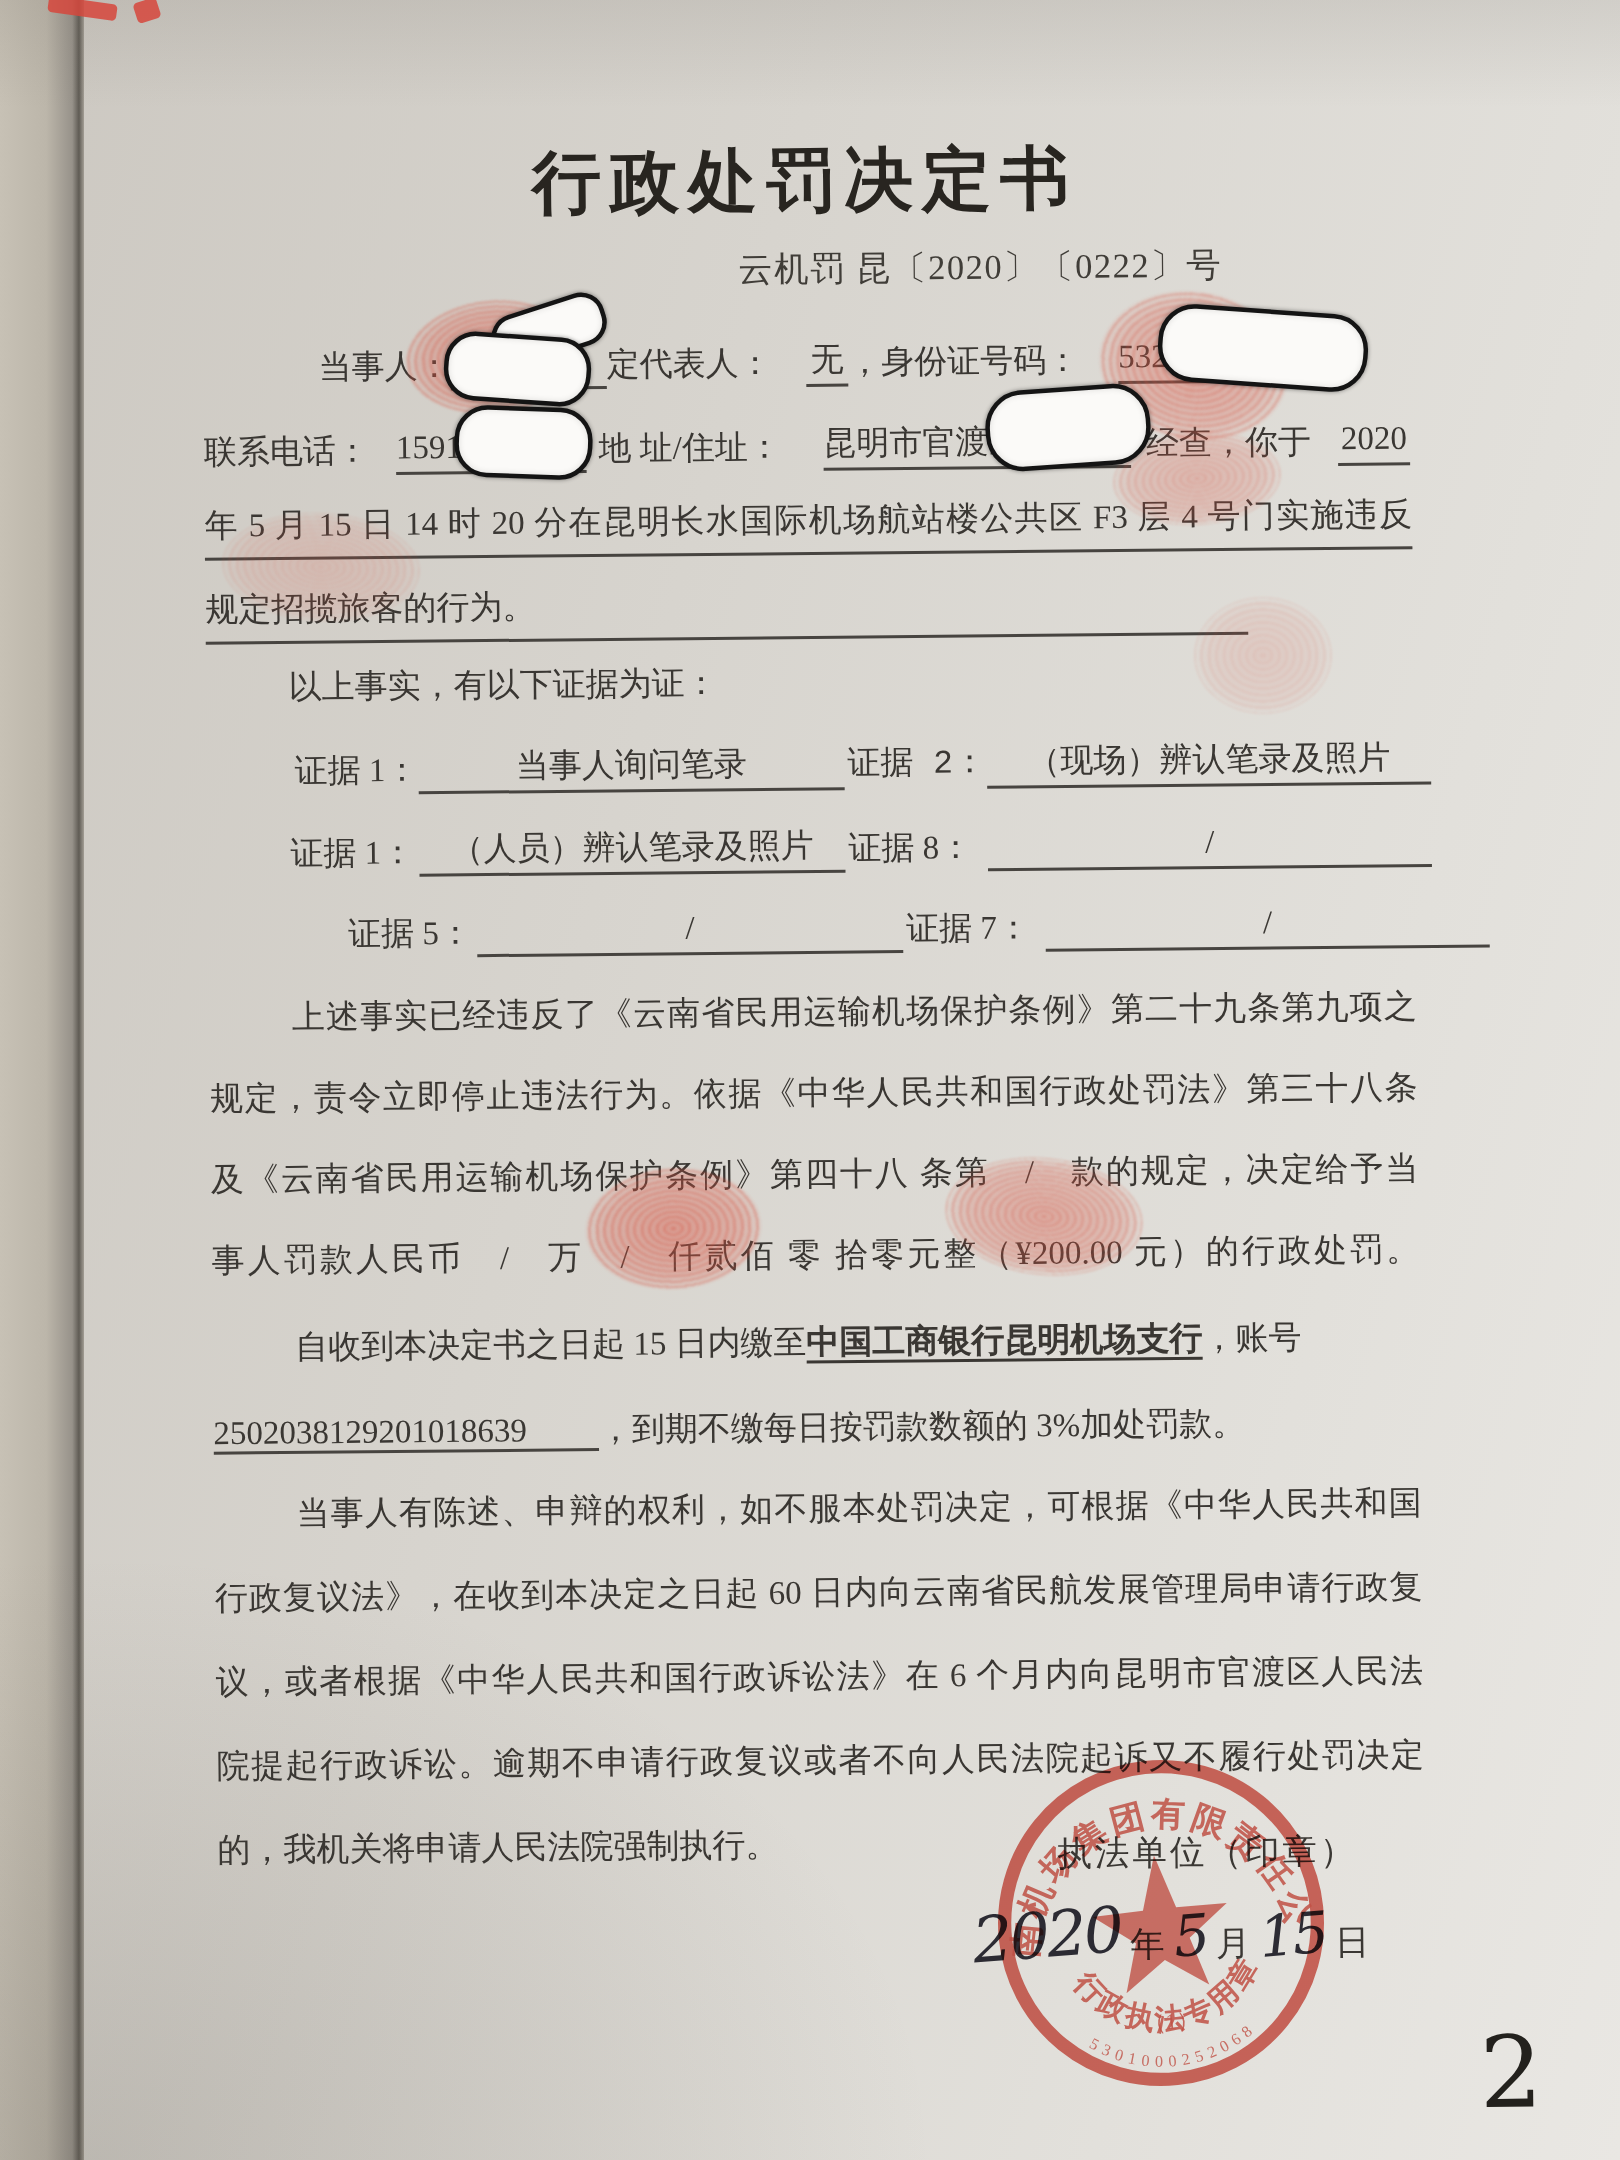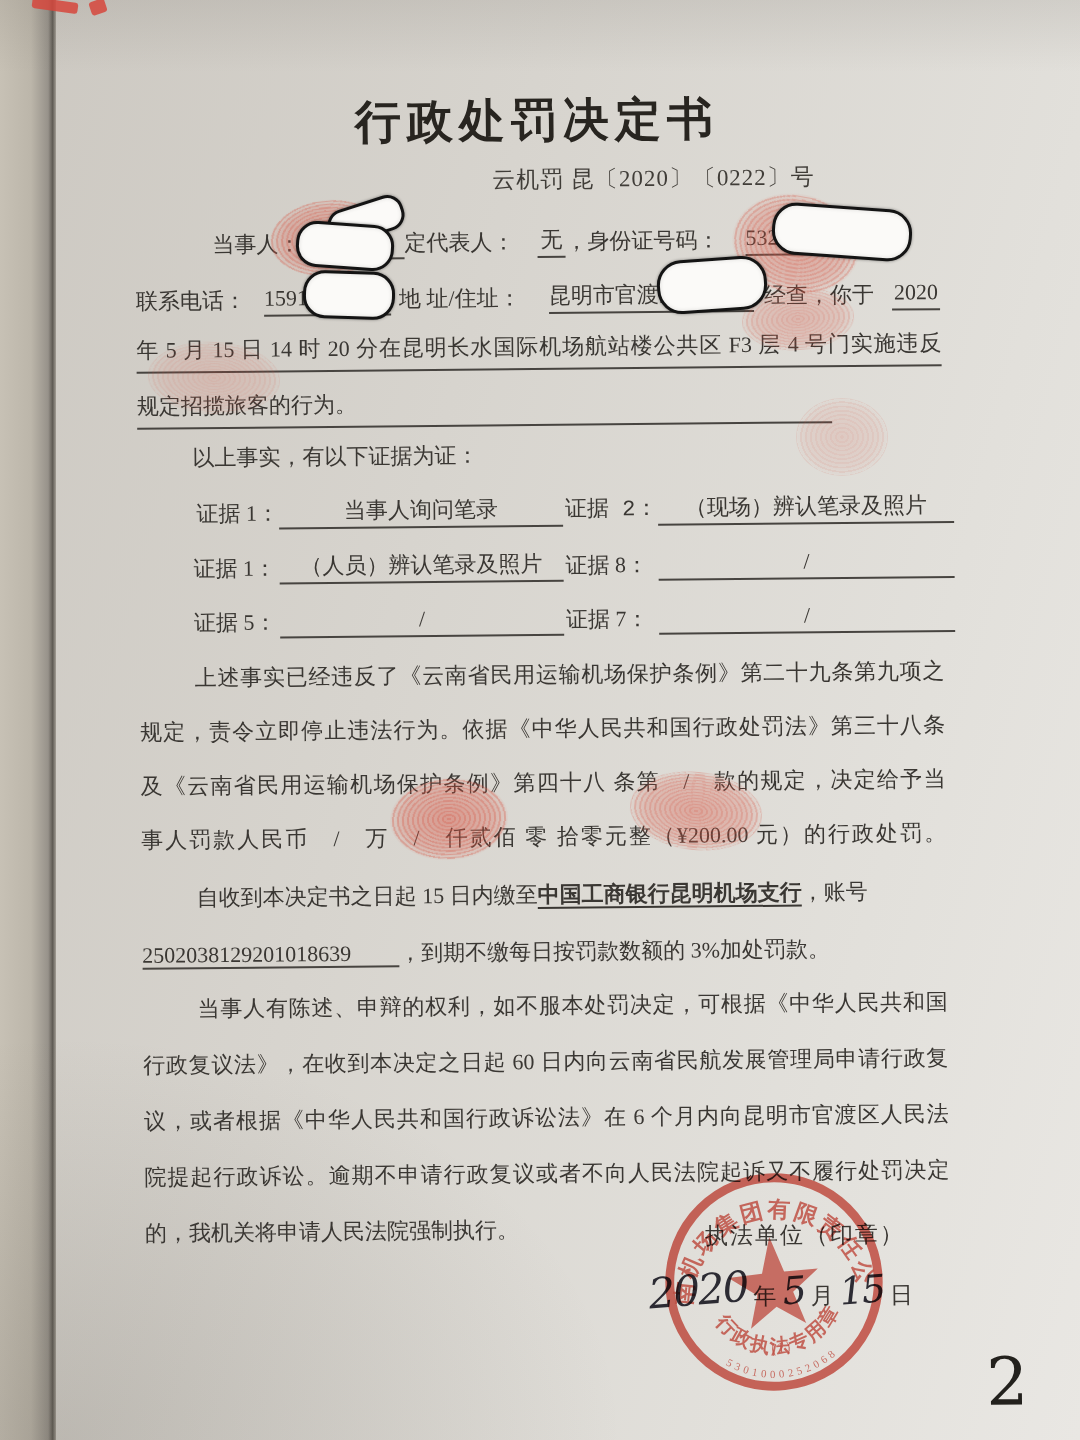--- a/index.html
+++ b/index.html
@@ -87,21 +87,21 @@
       <span class="cell" style="width:93px;padding-left:2px;font-family:Liberation Mono, monospace;">证据 2：</span>
       <span class="cell ul ctr" style="width:296px;">（现场）辨认笔录及照片</span>
     </div>
     <div class="abs lineflex" style="left:195px;top:546px;height:36px;">
       <span class="cell" style="width:86px;">证据 1：</span>
       <span class="cell ul ctr" style="width:284px;">（人员）辨认笔录及照片</span>
       <span class="cell" style="width:93px;padding-left:2px;">证据 8：</span>
       <span class="cell ul ctr" style="width:296px;">/</span>
     </div>
     <div class="abs lineflex" style="left:195px;top:600px;height:36px;">
-      <span class="cell" style="width:86px;">证据 5：</span>
+      <span class="cell" style="width:86px;margin-left:38px;">证据 5：</span>
       <span class="cell ul ctr" style="width:284px;">/</span>
       <span class="cell" style="width:93px;padding-left:2px;">证据 7：</span>
       <span class="cell ul ctr" style="width:296px;">/</span>
     </div>
 
     <div class="abs tblock" style="left:140px;top:648px;">
       <div class="tline fill ind">上述事实已经违反了《云南省民用运输机场保护条例》第二十九条第九项之</div>
       <div class="tline fill">规定，责令立即停止违法行为。依据《中华人民共和国行政处罚法》第三十八条</div>
       <div class="tline fill">及《云南省民用运输机场保护条例》第四十八 条第　/　款的规定，决定给予当</div>
       <div class="tline fill">事人罚款人民币　/　万　/　仟贰佰 零 拾零元整（¥200.00 元）的行政处罚。</div>

